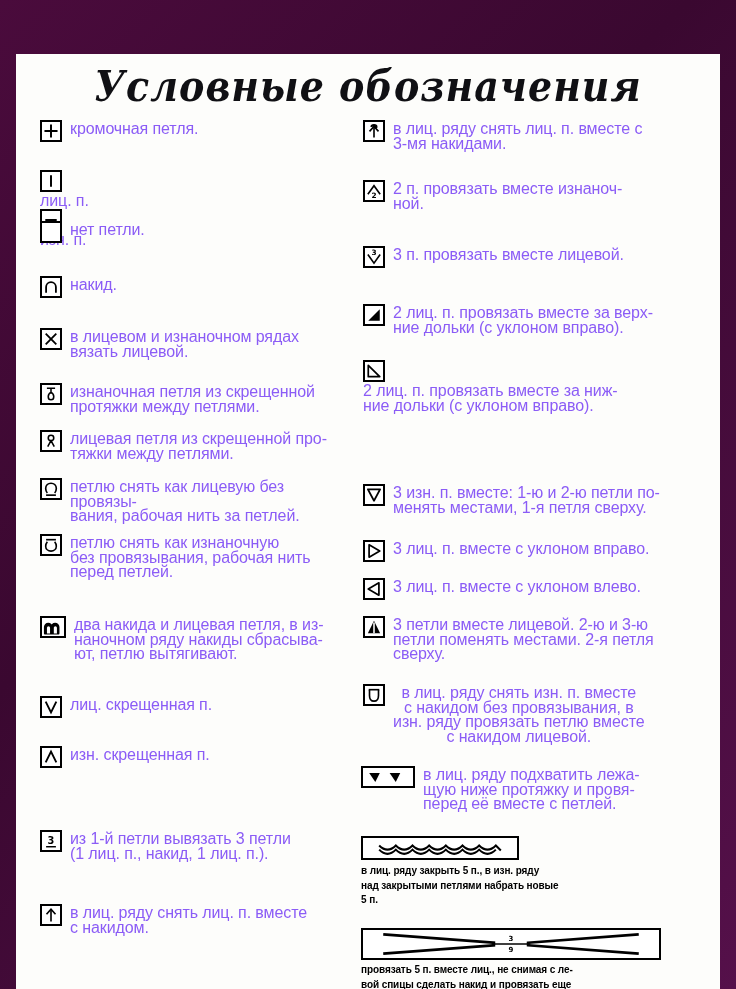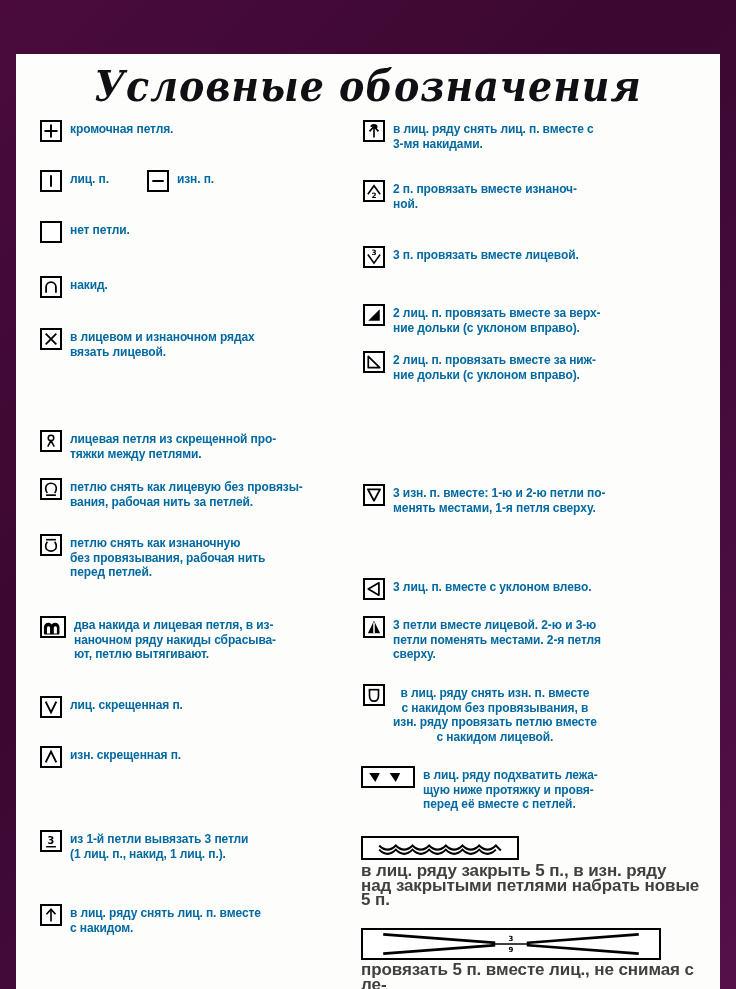--- a/index.html
+++ b/index.html
@@ -59,33 +59,33 @@
   .box{
     width:22px;height:22px;
     border:2px solid #000;
     box-sizing:border-box;
     background:#fff;
     position:relative;
   }
   .box svg{display:block;width:100%;height:100%;}
   .wide{width:auto;height:auto;border:2px solid #000;background:#fff;box-sizing:border-box;}
   .txt{
-    font-size:12px;
-    font-weight:700;
+    font-size:16px;
+    font-weight:400;
     line-height:14.6px;
-    color:#0369a1;
+    color:#8b5cf6;
     letter-spacing:-0.1px;
     white-space:pre-line;
     padding-top:2px;
   }
   .txt-wide{
-    font-size:17px;
+    font-size:10px;
     font-weight:700;
     line-height:14.6px;
-    color:#404040;
+    color:#000000;
     letter-spacing:-0.1px;
     white-space:pre-line;
   }
   .inline-pair{position:absolute;display:flex;align-items:flex-start;}
   .gap{width:38px;}
 </style>
 </head>
 <body>
 
 <div class="frame">
@@ -102,21 +102,21 @@
             <div class="box">
                 <svg viewBox="0 0 22 22">
                   <line x1="11" y1="3" x2="11" y2="19" stroke="#000" stroke-width="2.4"></line>
                   <line x1="3" y1="11" x2="19" y2="11" stroke="#000" stroke-width="2.4"></line>
                 </svg>
               </div>
           </div>
           <div class="txt">кромочная петля.</div>
         </div>
 
-        <div class="inline-pair" style="top:54px;left:24px;">
+        <div class="inline-pair" style="top:54px;left:24px;flex-direction:column;">
           <div class="sym">
             <div class="box">
                 <svg viewBox="0 0 22 22">
                   <line x1="11" y1="4" x2="11" y2="18" stroke="#000" stroke-width="2.4"></line>
                 </svg>
               </div>
           </div>
           <div class="txt">лиц. п.</div>
           <div class="gap"></div>
           <div class="sym">
@@ -153,20 +153,31 @@
                 <svg viewBox="0 0 22 22">
                   <line x1="4.5" y1="4.5" x2="17.5" y2="17.5" stroke="#000" stroke-width="2.2"></line>
                   <line x1="17.5" y1="4.5" x2="4.5" y2="17.5" stroke="#000" stroke-width="2.2"></line>
                 </svg>
               </div>
           </div>
           <div class="txt">в лицевом и изнаночном рядах
 вязать лицевой.</div>
         </div>
 
+        <div class="row" style="top:267px;left:24px;">
+          <div class="sym">
+            <div class="box">
+                <svg viewBox="0 0 22 22">
+                  <path d="M6 4 L16 4 M11 4 L11 9 M11 9 C6.5 11 6.5 18 11 18 C15.5 18 15.5 11 11 9" fill="none" stroke="#000" stroke-width="1.9"></path>
+                </svg>
+              </div>
+          </div>
+          <div class="txt">изнаночная петля из скрещенной
+протяжки между петлями.</div>
+        </div>
 
         <div class="row" style="top:314px;left:24px;">
           <div class="sym">
             <div class="box">
                 <svg viewBox="0 0 22 22">
                   <path d="M11 4 C6.5 4 6.5 10.5 11 10.5 C15.5 10.5 15.5 4 11 4 M11 10.5 L7 18 M11 10.5 L15 18" fill="none" stroke="#000" stroke-width="1.9"></path>
                 </svg>
               </div>
           </div>
           <div class="txt">лицевая петля из скрещенной про-
@@ -312,21 +323,21 @@
             <div class="box">
                 <svg viewBox="0 0 22 22">
                   <path d="M4 18 L18 18 L18 4 Z" fill="#000"></path>
                 </svg>
               </div>
           </div>
           <div class="txt">2 лиц. п. провязать вместе за верх-
 ние дольки (с уклоном вправо).</div>
         </div>
 
-        <div class="row" style="top:235px;left:10px;">
+        <div class="row" style="top:244px;left:10px;flex-direction:column;">
           <div class="sym">
             <div class="box">
                 <svg viewBox="0 0 22 22">
                   <path d="M4 4 L18 18 L4 18 Z" fill="none" stroke="#000" stroke-width="2.1" stroke-linejoin="round"></path>
                 </svg>
               </div>
           </div>
           <div class="txt">2 лиц. п. провязать вместе за ниж-
 ние дольки (с уклоном вправо).</div>
         </div>
@@ -337,20 +348,30 @@
             <div class="box">
                 <svg viewBox="0 0 22 22">
                   <path d="M3.5 4 L18.5 4 L11 18 Z" fill="none" stroke="#000" stroke-width="2.1" stroke-linejoin="round"></path>
                 </svg>
               </div>
           </div>
           <div class="txt">3 изн. п. вместе: 1-ю и  2-ю петли по-
 менять местами, 1-я петля сверху.</div>
         </div>
 
+        <div class="row" style="top:424px;left:10px;">
+          <div class="sym">
+            <div class="box">
+                <svg viewBox="0 0 22 22">
+                  <path d="M5 3.5 L18 11 L5 18.5 Z" fill="none" stroke="#000" stroke-width="2.1" stroke-linejoin="round"></path>
+                </svg>
+              </div>
+          </div>
+          <div class="txt">3 лиц. п. вместе с уклоном вправо.</div>
+        </div>
 
         <div class="row" style="top:462px;left:10px;">
           <div class="sym">
             <div class="box">
                 <svg viewBox="0 0 22 22">
                   <path d="M17 3.5 L4 11 L17 18.5 Z" fill="none" stroke="#000" stroke-width="2.1" stroke-linejoin="round"></path>
                 </svg>
               </div>
           </div>
           <div class="txt">3 лиц. п. вместе с уклоном влево.</div>

